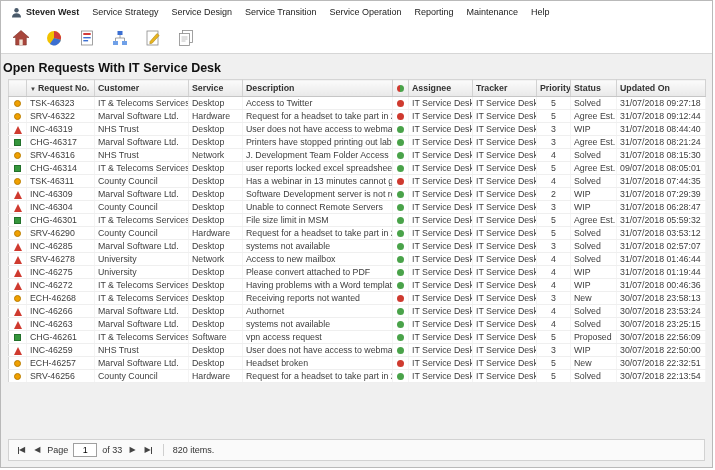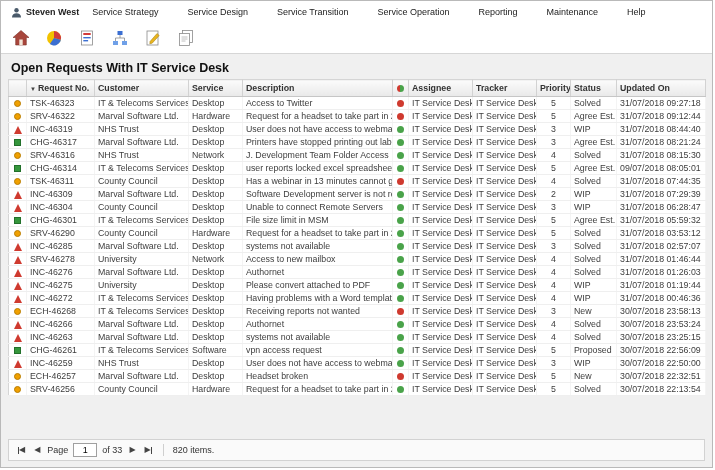--- a/index.html
+++ b/index.html
@@ -11,21 +11,21 @@
   .user-wrap{display:flex;align-items:center;gap:4px;font-weight:bold;}
   .user-icon{width:11px;height:11px;display:inline-block;}
   .menu-item{cursor:default;white-space:nowrap;}
 
   
   .toolbar{height:30px;background:#fff;display:flex;align-items:center;padding:0 8px;gap:9px;border-bottom:1px solid #d6d6d6;flex:0 0 auto;}
   .tool-btn{width:22px;height:22px;display:inline-flex;align-items:center;justify-content:center;border:1px solid transparent;border-radius:2px;}
   .tool-btn svg{display:block;}
 
   
-  .title-band{height:25px;line-height:25px;padding:0 10px;background:#f0f0f0;flex:0 0 auto;}
+  .title-band{height:25px;line-height:25px;padding:0 2px;background:#f0f0f0;flex:0 0 auto;}
   .page-title{font-size:12.5px;font-weight:bold;color:#111;}
 
   
   .table-wrap{flex:1 1 auto;padding:0 7px;overflow:hidden;background:#f0f0f0;}
   table{width:100%;border-collapse:collapse;table-layout:fixed;background:#fff;border:1px solid #d5d5d5;}
   thead th{background:linear-gradient(#fbfbfb,#e9e9e9);border-right:1px solid #d2d2d2;border-bottom:1px solid #c6c6c6;font-size:8.8px;font-weight:bold;color:#333;height:16px;padding:0 3px;text-align:left;white-space:nowrap;overflow:hidden;}
   tbody td{font-size:8.8px;color:#3d3d3d;height:12px;line-height:12px;padding:0 3px;border-bottom:1px solid #efefef;border-right:1px solid #f4f4f4;white-space:nowrap;overflow:hidden;background:#fff;}
   .center{text-align:center;}
   .col-icon,.col-dot{text-align:center;}
   .filter-arrow{font-size:6px;color:#444;vertical-align:middle;margin-right:2px;}
@@ -53,21 +53,21 @@
   <div class="menubar">
     <span class="user-wrap">
       <span class="user-icon">
         <svg width="11" height="11" viewBox="0 0 11 11">
             <circle cx="5.5" cy="3.2" r="2.2" fill="#4a5a6a"></circle>
             <path d="M1 10.5 C1 7.5 3 6.3 5.5 6.3 C8 6.3 10 7.5 10 10.5 Z" fill="#4a5a6a"></path>
           </svg>
       </span>
       <span>Steven West</span>
     </span>
-    <span id="menu-items" style="display:flex;gap:29px;">
+    <span id="menu-items" style="display:flex;gap:13px;">
         <span class="menu-item">Service Strategy</span>
         <span class="menu-item">Service Design</span>
         <span class="menu-item">Service Transition</span>
         <span class="menu-item">Service Operation</span>
         <span class="menu-item">Reporting</span>
         <span class="menu-item">Maintenance</span>
         <span class="menu-item">Help</span>
       </span>
   </div>
 
@@ -315,33 +315,20 @@
             <td>Access to new mailbox</td>
             <td class="col-dot"><span class="dot green"></span></td>
             <td>IT Service Desk</td>
             <td>IT Service Desk</td>
             <td class="center">4</td>
             <td>Solved</td>
             <td>31/07/2018 01:46:44</td>
           </tr>
           <tr>
             <td class="col-icon"><span class="sev incident"></span></td>
-            <td>INC-46276</td>
-            <td>Marval Software Ltd.</td>
-            <td>Desktop</td>
-            <td>Authornet</td>
-            <td class="col-dot"><span class="dot green"></span></td>
-            <td>IT Service Desk</td>
-            <td>IT Service Desk</td>
-            <td class="center">4</td>
-            <td>Solved</td>
-            <td>31/07/2018 01:26:03</td>
-          </tr>
-          <tr>
-            <td class="col-icon"><span class="sev incident"></span></td>
             <td>INC-46275</td>
             <td>University</td>
             <td>Desktop</td>
             <td>Please convert attached to PDF</td>
             <td class="col-dot"><span class="dot green"></span></td>
             <td>IT Service Desk</td>
             <td>IT Service Desk</td>
             <td class="center">4</td>
             <td>WIP</td>
             <td>31/07/2018 01:19:44</td>

